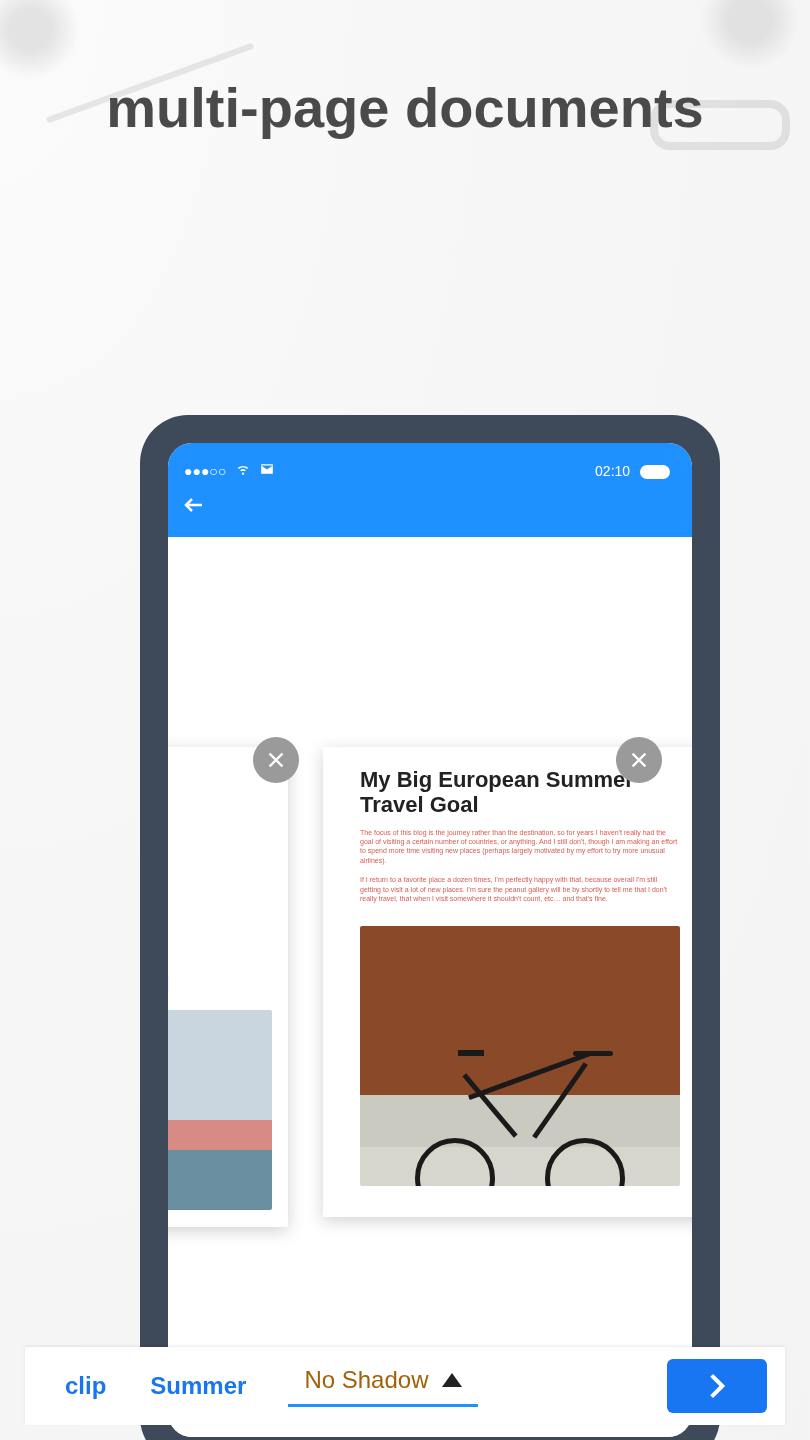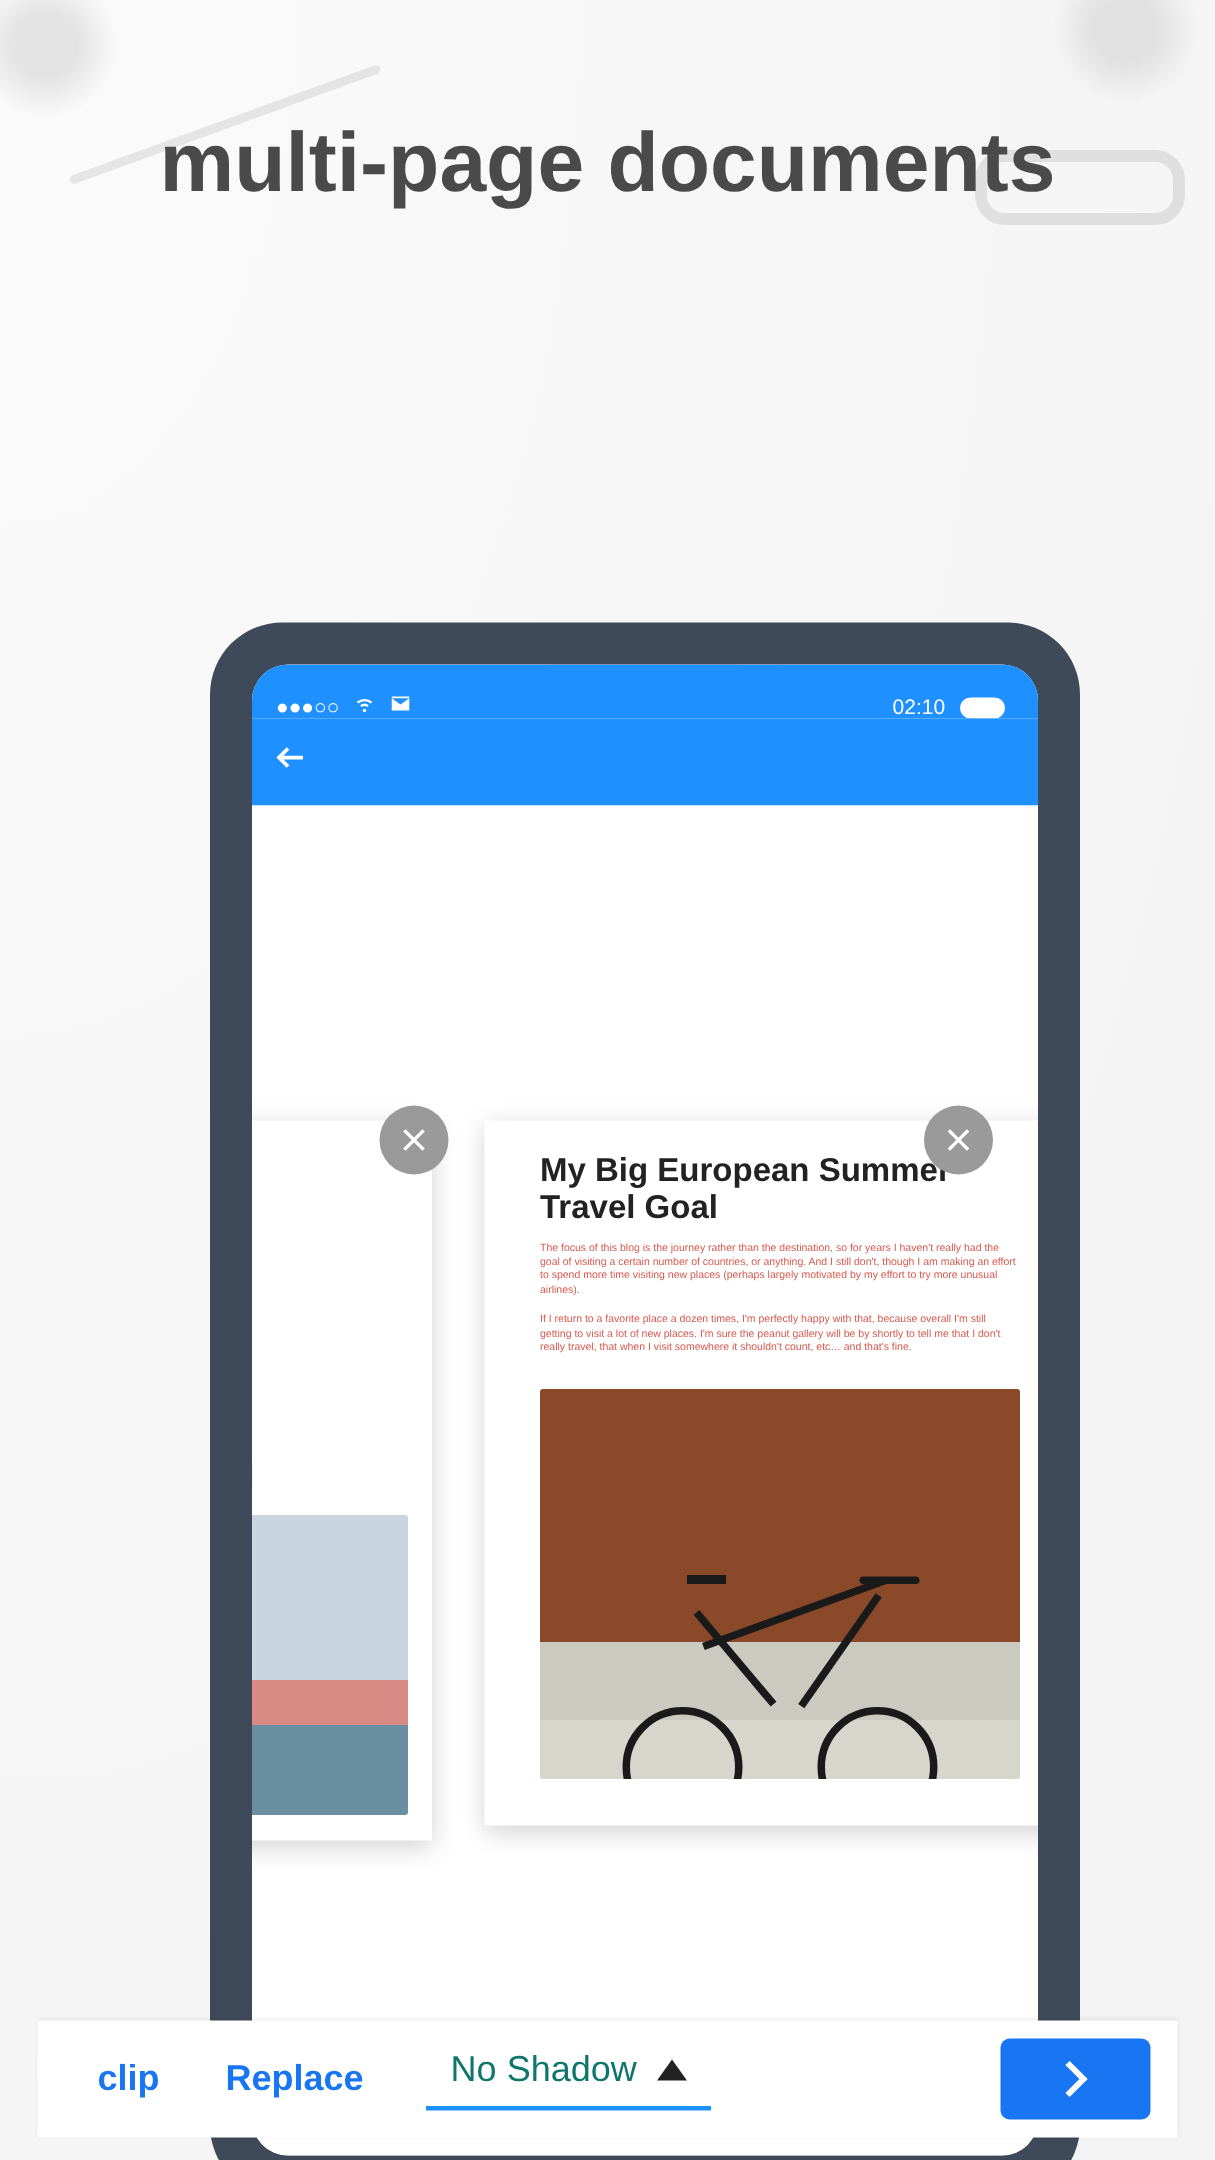--- a/index.html
+++ b/index.html
@@ -133,21 +133,21 @@
   
   .toolbar {
     position: absolute; left: 25px; right: 25px; bottom: 15px; height: 78px;
     background: #fff; display: flex; align-items: center; padding: 0 18px;
     box-shadow: 0 -1px 3px rgba(0,0,0,0.08); z-index: 50; justify-content: center;
   }
   .tb-btn {
     font-size: 24px; font-weight: 700; color: #1976f2; padding: 0 22px;
   }
   .tb-select {
-    color: #0f766e; font-size: 24px; font-weight: 500; padding: 0 16px 10px;
+    color: #a16207; font-size: 24px; font-weight: 500; padding: 0 16px 10px;
     display: flex; align-items: center; gap: 14px;
     border-bottom: 3px solid #1e90ff; margin-left: 20px;
   }
   .tri-up {
     width: 0; height: 0; border-left: 10px solid transparent; border-right: 10px solid transparent;
     border-bottom: 14px solid #222;
   }
   .next-btn {
     margin-left: auto; width: 100px; height: 54px; background: #1976f2; border-radius: 6px;
     display:flex; align-items:center; justify-content:center;
@@ -239,21 +239,21 @@
         </div>
       </div>
 
     </div>
 
   </div>
 </div>
 
 <div class="toolbar">
   <div class="tb-btn">clip</div>
-  <div class="tb-btn">Replace</div>
+  <div class="tb-btn">Summer</div>
   <div class="tb-select">
     <span>No Shadow</span>
     <span class="tri-up"></span>
   </div>
   <div class="next-btn">
     <svg viewBox="0 0 24 24">
         <path d="M8 4l8 8-8 8"></path>
       </svg>
   </div>
 </div>

